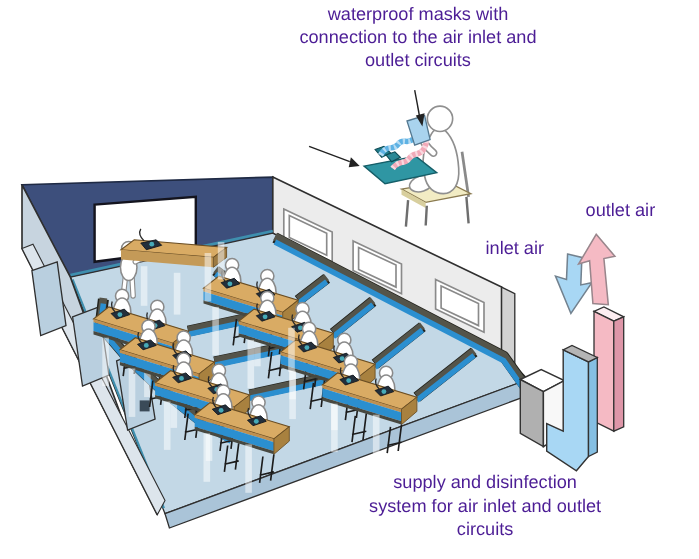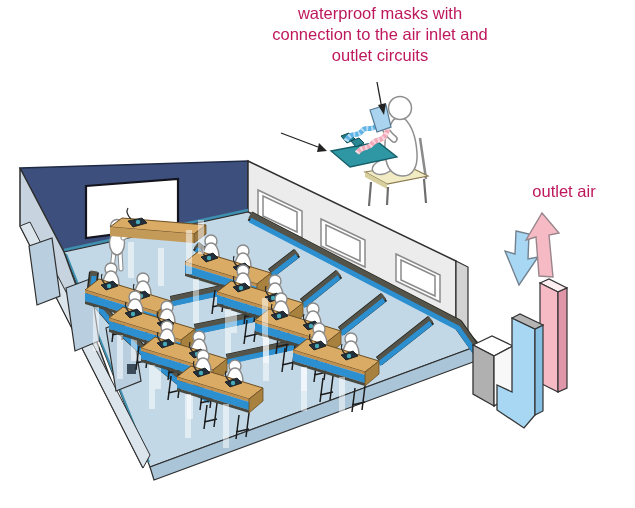--- a/index.html
+++ b/index.html
@@ -1,19 +1,19 @@
 <!DOCTYPE html>
 <html><head>
 <meta charset="utf-8">
 <style>
   html,body{margin:0;padding:0;background:#fff;}
   .stage{position:relative;width:635px;height:508px;background:#fff;overflow:hidden;
          font-family:"Liberation Sans", sans-serif;}
   .stage svg{position:absolute;left:0;top:0;}
-  .lbl{position:absolute;color:#be185d;font-size:16.5px;line-height:21px;white-space:pre-line;}
+  .lbl{position:absolute;color:#4c1d95;font-size:16.5px;line-height:21px;white-space:pre-line;}
   .lbl.center{text-align:center;}
   
   .student circle,.student ellipse{fill:#fff;stroke:#8a8a8a;stroke-width:1.4;}
   .legs{stroke:#1c1c1c;stroke-width:1.5;fill:none;}
   .streak{fill:#fff;opacity:.5;}
   .d-top{fill:#d9ab64;stroke:#6b4e23;stroke-width:1;}
   .d-edge{fill:#bf9050;}
   .d-blue{fill:#2b8fd0;}
   .d-dark{fill:#474840;}
   .d-end{fill:#a8813f;stroke:#6b4e23;stroke-width:.8;}
@@ -202,13 +202,17 @@
     <polygon class="lblarrow-head" points="384,115 378,105 386,103"></polygon>
     <path class="lblarrow" d="M281,133 L318,147"></path>
     <polygon class="lblarrow-head" points="327,151 317,152 319,143"></polygon>
   </g>
 </svg>
 
 <div class="lbl center" style="left:240px;top:3px;width:280px;">waterproof masks with
 connection to the air inlet and
 outlet circuits</div>
 <div class="lbl center" style="left:500px;top:181px;width:128px;">outlet air</div>
+<div class="lbl center" style="left:420px;top:216px;width:96px;">inlet air</div>
+<div class="lbl center" style="left:308px;top:429px;width:266px;">supply and disinfection
+system for air inlet and outlet
+circuits</div>
 </div>
 
 </body></html>

